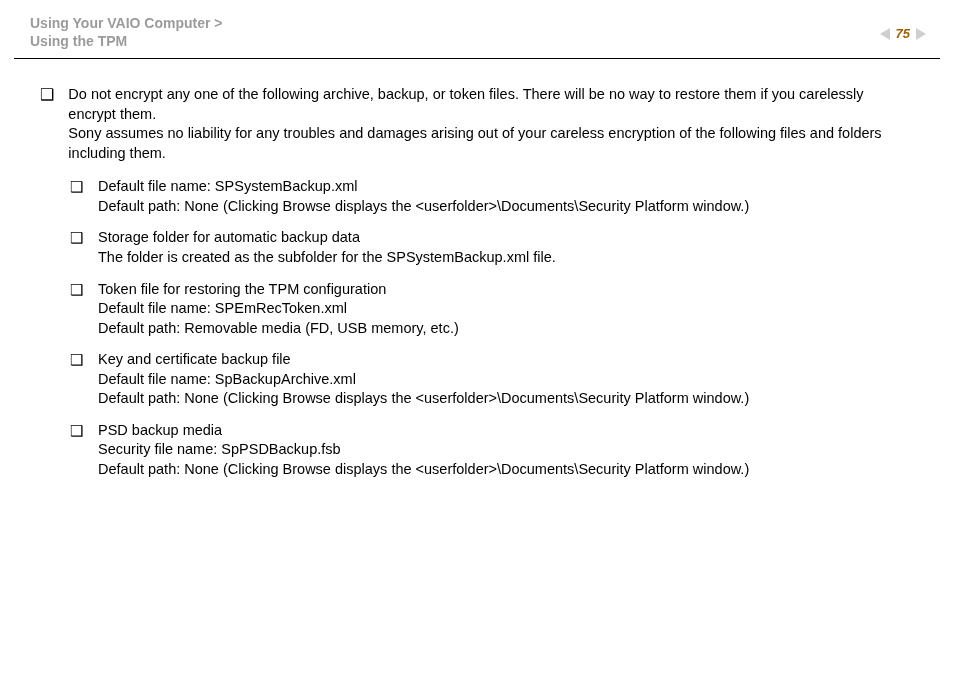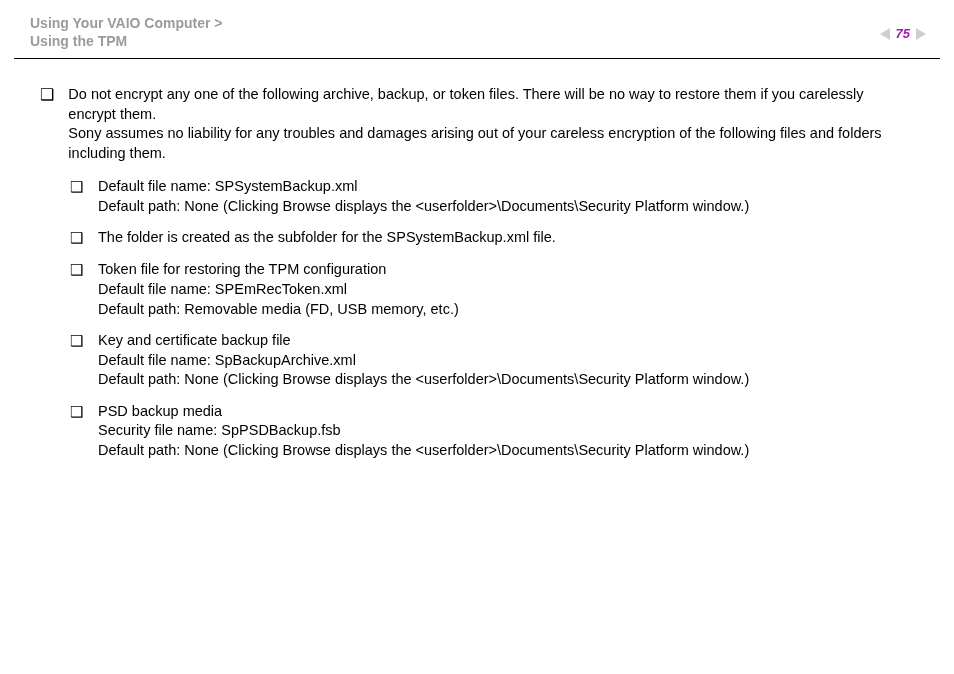--- a/index.html
+++ b/index.html
@@ -51,21 +51,21 @@
     border-top: 6px solid transparent;
     border-bottom: 6px solid transparent;
     display: inline-block;
   }
   .arrow-left { border-right: 10px solid #cfcfcf; }
   .arrow-right { border-left: 10px solid #cfcfcf; }
   .pagenum {
     font-size: 13px;
     font-weight: bold;
     font-style: italic;
-    color: #a21caf;
+    color: #a16207;
     padding: 0 2px;
   }
   .content {
     padding: 26px 40px 0 40px;
     font-size: 14.5px;
     line-height: 1.35;
   }
   .top-bullet {
     display: flex;
     gap: 14px;
@@ -137,20 +137,21 @@
           <div>Default file name: SPSystemBackup.xml</div>
           <div>
             <span>Default path: None (Clicking </span><span class="b">Browse</span><span> displays the </span><span class="b">&lt;userfolder&gt;\Documents\Security Platform</span><span> window.)</span>
           </div>
         </div>
       </div>
 
       <div class="sub-bullet">
         <div class="marker">❑</div>
         <div class="body">
+          <div>Storage folder for automatic backup data</div>
           <div>The folder is created as the subfolder for the SPSystemBackup.xml file.</div>
         </div>
       </div>
 
       <div class="sub-bullet">
         <div class="marker">❑</div>
         <div class="body">
           <div>Token file for restoring the TPM configuration</div>
           <div>Default file name: SPEmRecToken.xml</div>
           <div>Default path: Removable media (FD, USB memory, etc.)</div>

